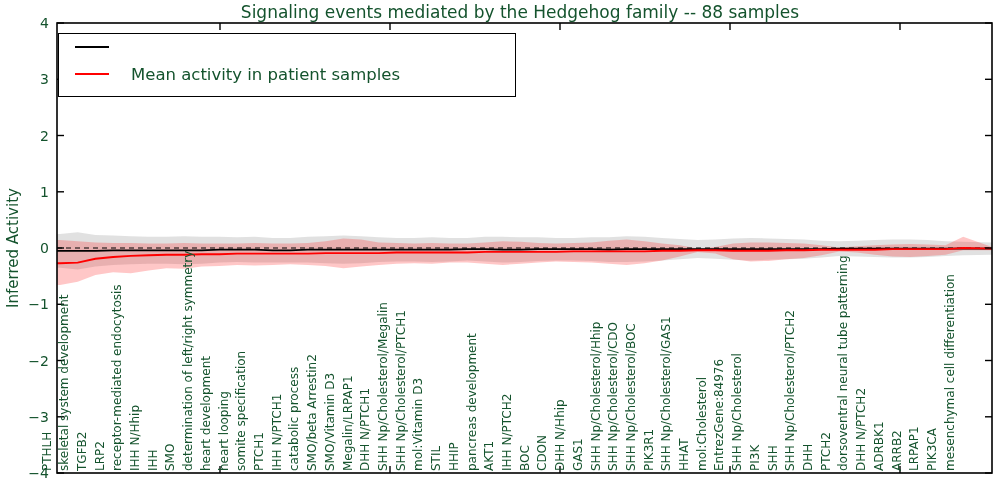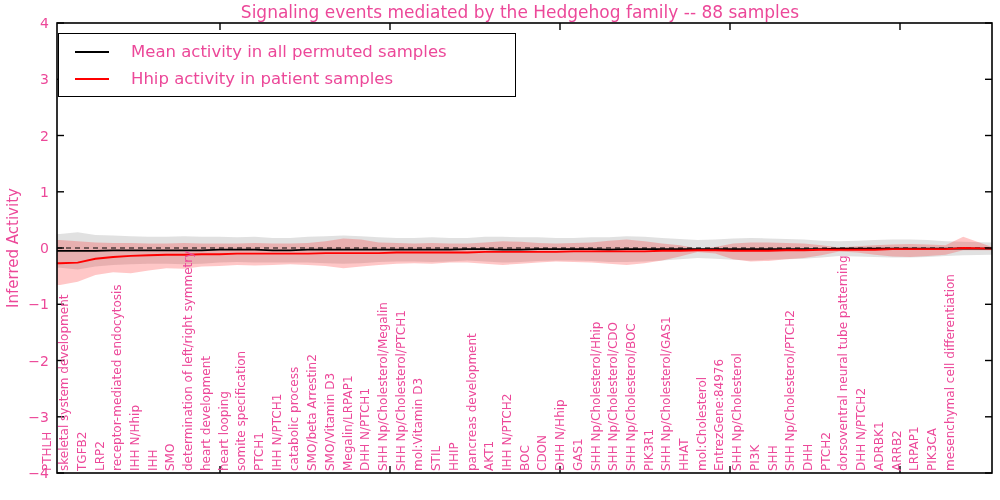--- a/index.html
+++ b/index.html
@@ -1,18 +1,18 @@
 <!DOCTYPE html>
 <html><head>
 <meta charset="utf-8">
 <style>
   html,body{margin:0;padding:0;background:#ffffff;}
   .fig{
     position:relative;width:1000px;height:500px;background:#ffffff;
-    font-family:"DejaVu Sans","Liberation Sans",sans-serif;color:#ec4899;overflow:hidden;
+    font-family:"DejaVu Sans","Liberation Sans",sans-serif;color:#14532d;overflow:hidden;
   }
   .title{
     position:absolute;left:520px;top:2px;transform:translateX(-50%);
     font-size:17px;white-space:nowrap;
   }
   .ylab{
     position:absolute;left:13px;top:248px;transform:translate(-50%,-50%) rotate(-90deg);
     font-size:15px;white-space:nowrap;
   }
   .xlab{
@@ -142,21 +142,20 @@
       <div class="xt" style="left: 885.87px; top: 458px;">ADRBK1</div>
       <div class="xt" style="left: 903.58px; top: 458px;">ARRB2</div>
       <div class="xt" style="left: 921.29px; top: 458px;">LRPAP1</div>
       <div class="xt" style="left: 939px; top: 458px;">PIK3CA</div>
       <div class="xt" style="left: 956.71px; top: 458px;">mesenchymal cell differentiation</div>
     </div>
 
   <div class="legend">
     <div class="lrow">
       <span class="lline" id="lline0" style="background: rgb(0, 0, 0);"></span>
-      <span class="ltext">Mean activity in all permuted samples</span>
     </div>
     <div class="lrow">
       <span class="lline" id="lline1" style="background: rgb(255, 0, 0);"></span>
-      <span class="ltext">Hhip activity in patient samples</span>
+      <span class="ltext">Mean activity in patient samples</span>
     </div>
   </div>
 
 </div>
 
 </body></html>

